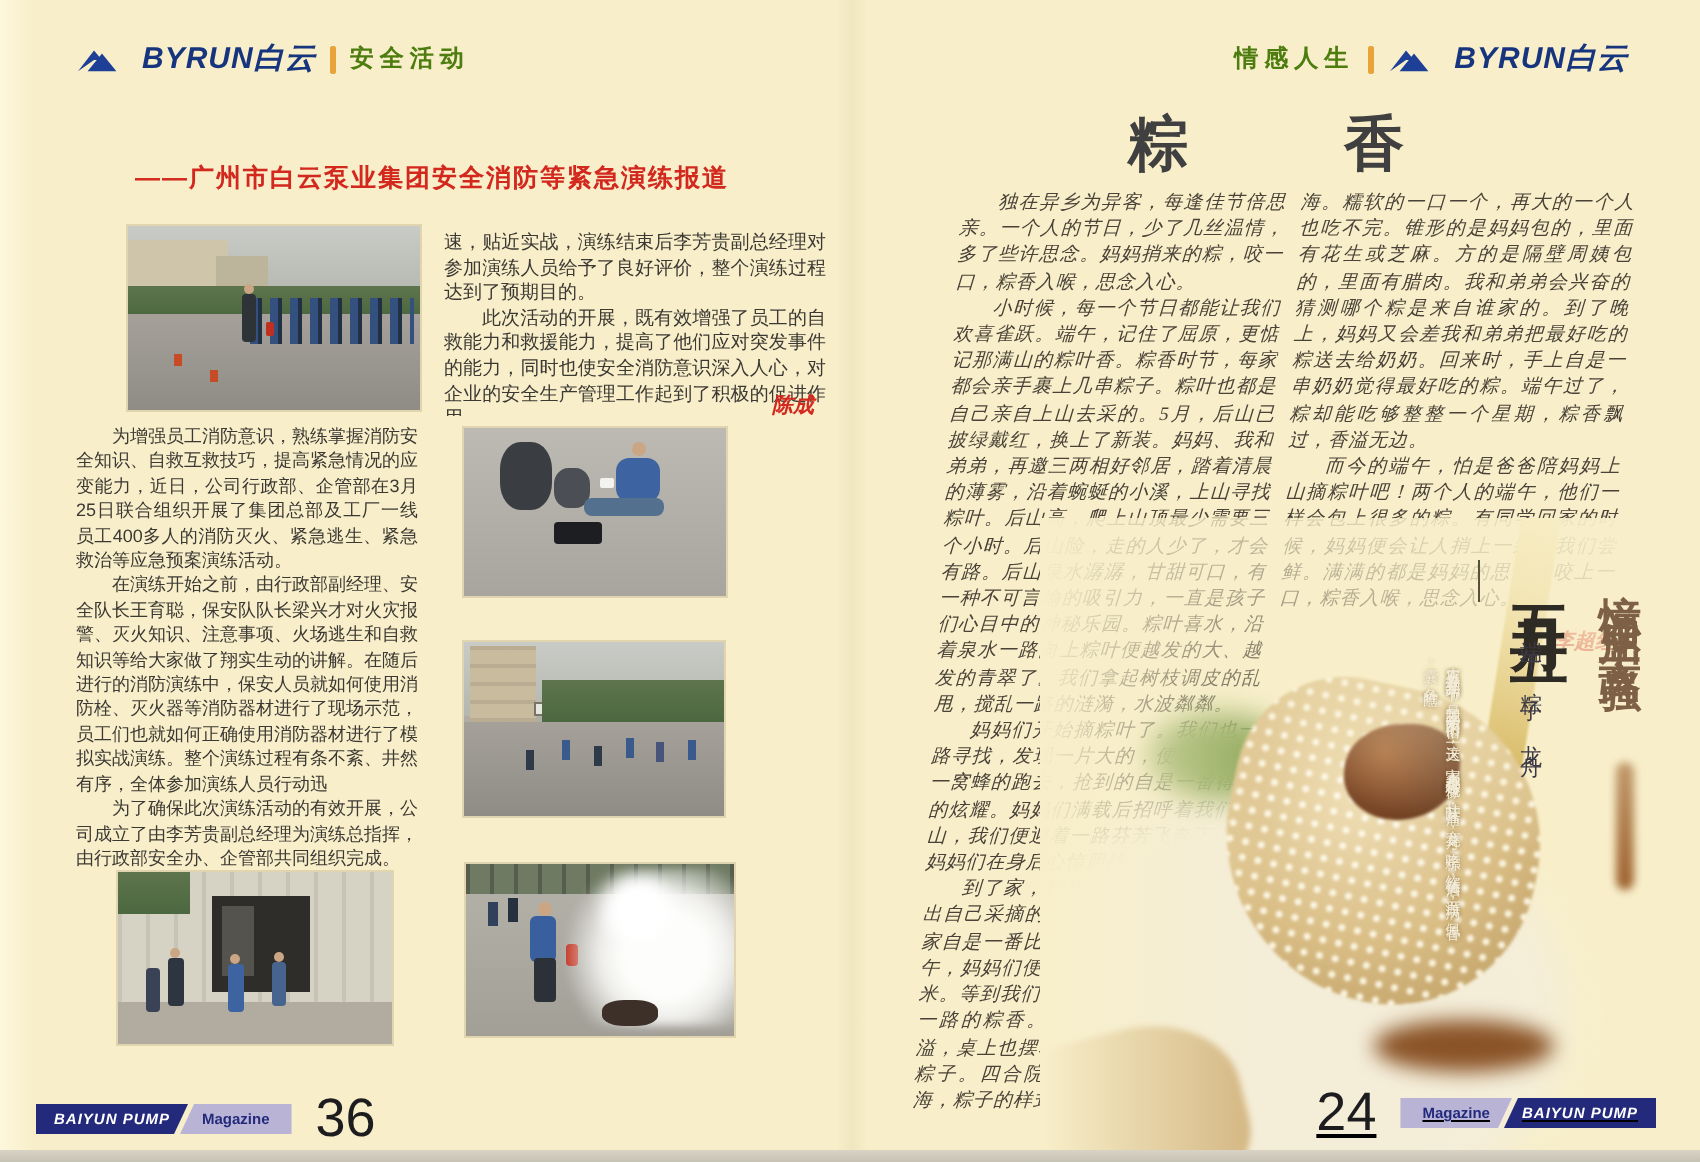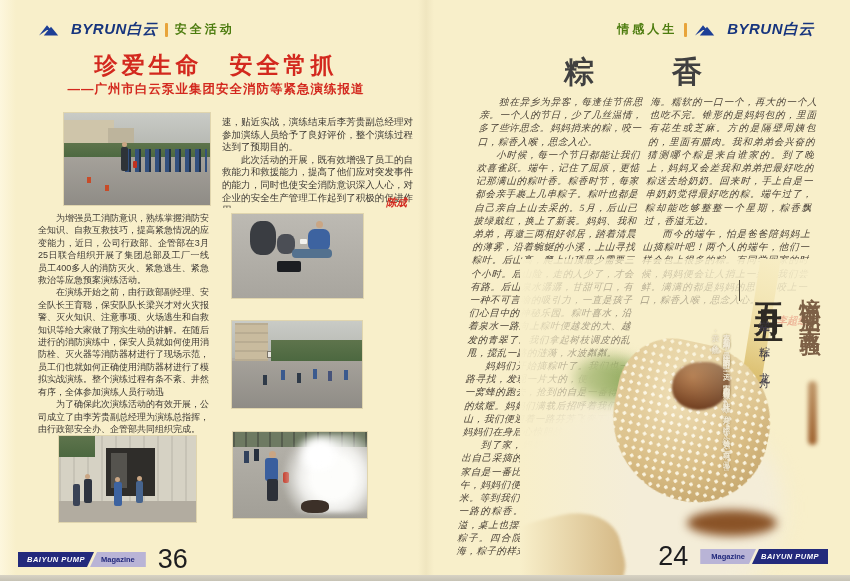--- a/index.html
+++ b/index.html
@@ -47,21 +47,21 @@
   .feat-note{height:132px;margin-top:48px;font-size:7.5px;line-height:11px;color:#f3ecd8;
              letter-spacing:1px;text-shadow:0 0 2px rgba(110,80,30,.55);}
   .feat-mid{display:flex;flex-direction:column;align-items:center;gap:10px;}
   .feat-main{font-size:29px;font-weight:bold;color:#2e2a24;letter-spacing:7px;
              border-left:1px solid #55503f;padding-left:9px;}
   .feat-tags{font-size:11px;color:#3c3844;letter-spacing:5px;}
   .feat-sub{font-size:21px;font-weight:bold;color:#7d6046;letter-spacing:8px;}
   
   .footer{position:absolute;display:flex;align-items:center;z-index:7;}
   #footer-left{left:18px;top:546px;}
-  #footer-right{right:22px;top:543px;}
+  #footer-right{right:22px;top:543px;text-decoration:underline;}
   .box-navy{background:#232a7c;color:#fff;font-size:7.5px;font-weight:bold;font-style:italic;
             padding:3px 9px;letter-spacing:.5px;}
   .slant-r{clip-path:polygon(0 0,100% 0,calc(100% - 7px) 100%,0 100%);}
   .slant-l{clip-path:polygon(7px 0,100% 0,100% 100%,0 100%);}
   .box-lav{background:#b9b4d6;color:#232a7c;font-size:7.5px;font-weight:bold;
            padding:3px 11px;margin-left:-4px;}
   .box-lav2{background:#b9b4d6;color:#232a7c;font-size:7.5px;font-weight:bold;
             padding:3px 11px;margin-right:-4px;}
   .pagenum{font-size:27px;color:#1d1d1f;line-height:1;}
   #footer-left .pagenum{margin-left:12px;}
@@ -111,21 +111,20 @@
       <svg width="26" height="16" viewBox="0 0 32 20">
         <path d="M1 17 L11 4 L16 10 L11 10 Z" fill="#1e3f96"></path>
         <path d="M7 17 L16 6 L25 17 Z" fill="#1e3f96"></path>
       </svg>
     </span>
     <span class="brand">BYRUN白云</span>
     <span class="sep"></span>
     <span class="section-label">安全活动</span>
   </div>
 
-  <div class="l-title">珍爱生命　安全常抓</div>
   <div class="l-subtitle">——广州市白云泵业集团安全消防等紧急演练报道</div>
 
   <div class="photo" id="ph1">
     <div class="sky"></div>
     <div style="left:0;top:8%;width:34%;height:36%;background:#cfc5aa;"></div>
     <div style="left:30%;top:16%;width:18%;height:26%;background:#bdb49c;"></div>
     <div class="trees" style="left:0;top:33%;width:100%;height:16%;"></div>
     <div class="ground" style="height:52%;"></div>
     <div class="crowd" style="right:2%;top:39%;width:56%;height:25%;"></div>
     <div style="left:39%;top:37%;width:7px;height:24px;background:#2e3338;border-radius:2px;"></div>

